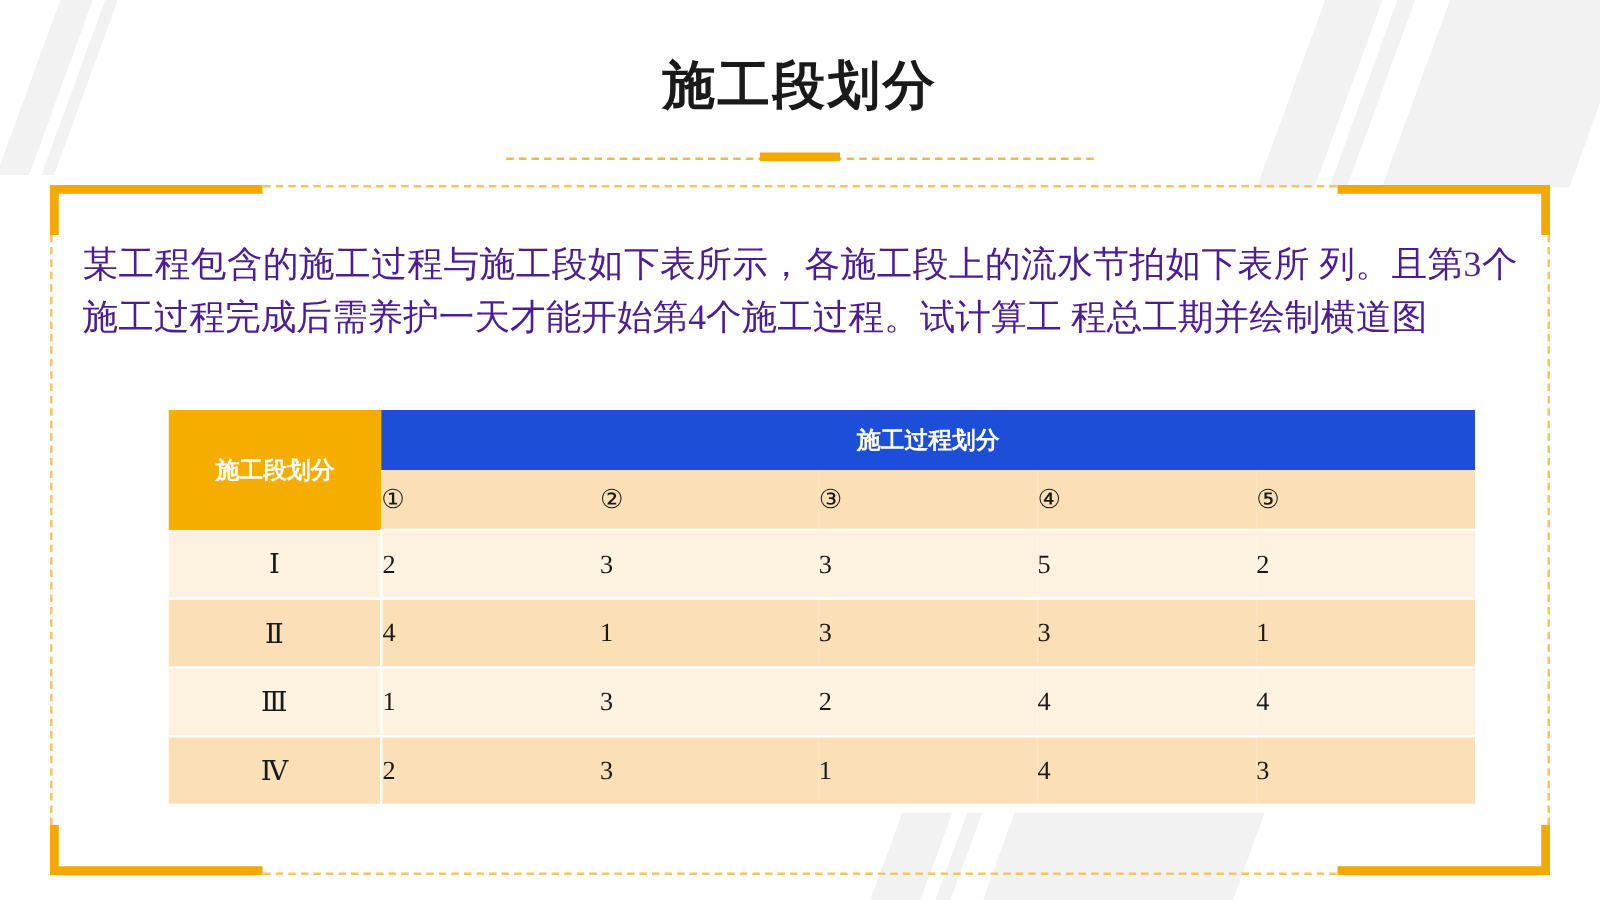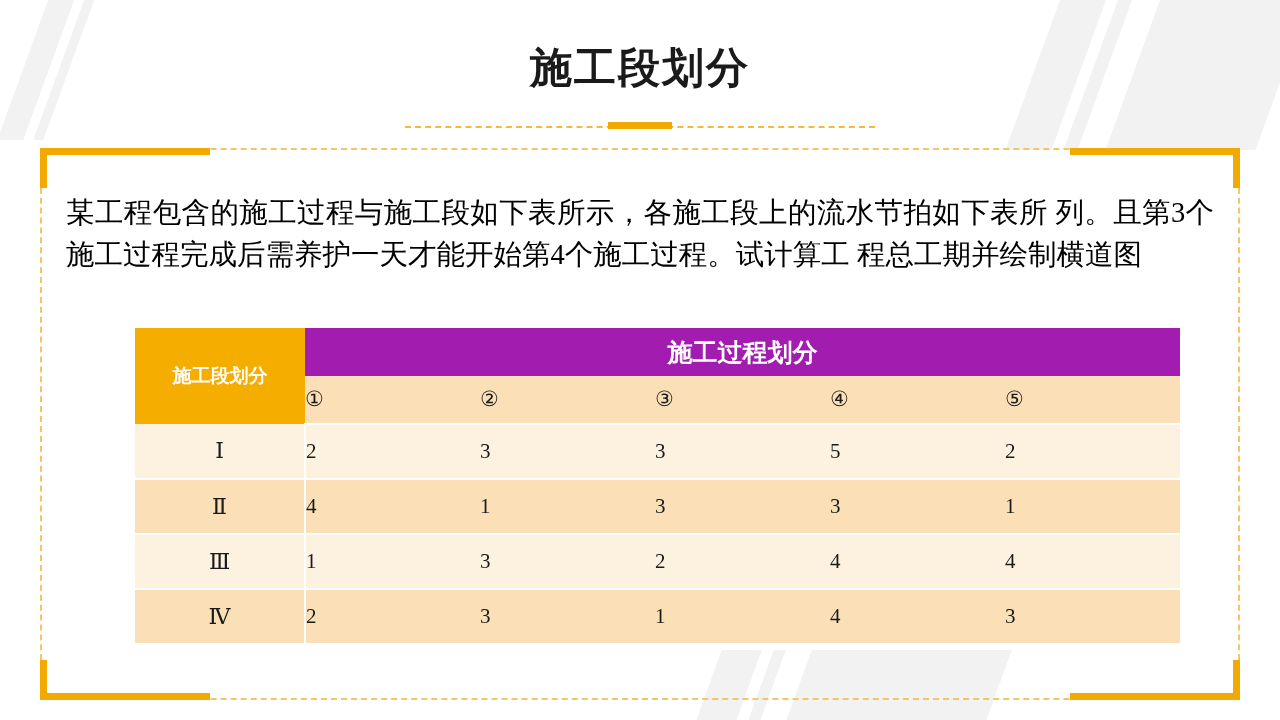--- a/index.html
+++ b/index.html
@@ -105,46 +105,46 @@
   }
 
   
   .question {
     position: absolute;
     left: 66px;
     top: 192px;
     width: 1148px;
     font-size: 28.5px;
     line-height: 1.47;
-    color: #000000;
+    color: #4c1d95;
     text-align: justify;
   }
 
   
   .table-wrap {
     position: absolute;
     left: 135px;
     top: 328px;
     width: 1045px;
   }
   table.data {
     border-collapse: collapse;
     width: 1045px;
     table-layout: fixed;
   }
   table.data th, table.data td {
     padding: 0;
     margin: 0;
   }
   .hdr-main {
-    background: #a21caf;
+    background: #1d4ed8;
     color: #ffffff;
     font-family: "Liberation Sans", "DejaVu Sans", sans-serif;
     font-weight: bold;
-    font-size: 25px;
+    font-size: 19px;
     text-align: center;
     height: 48px;
     border-right: 2px solid #ffffff;
   }
   .hdr-main.last { border-right: none; }
   .hdr-seg {
     background: #f5ad00;
     color: #ffffff;
     font-family: Liberation Serif, serif;
     font-weight: bold;

